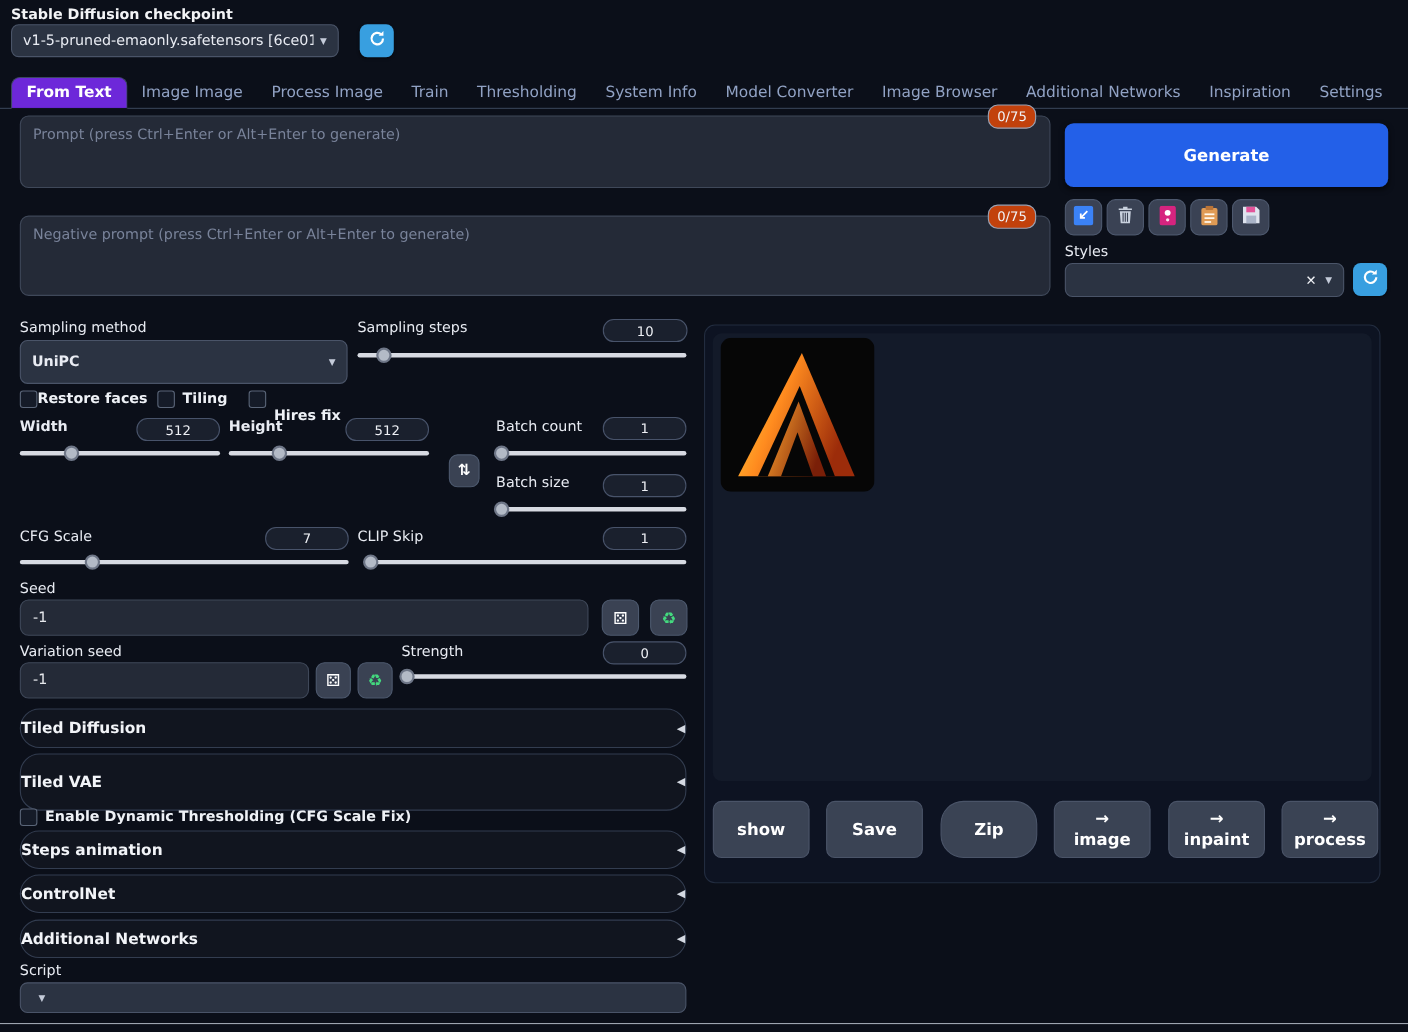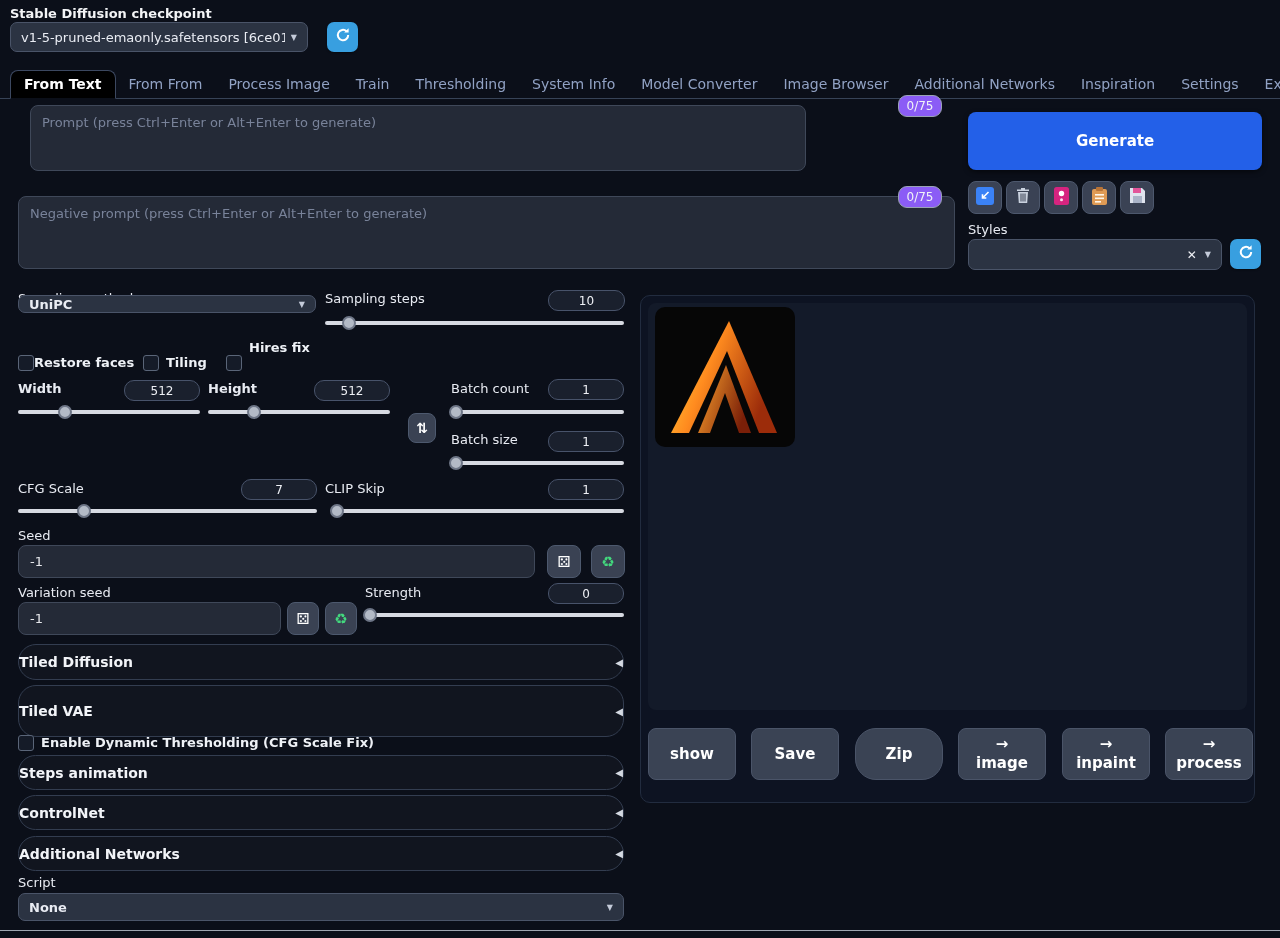--- a/index.html
+++ b/index.html
@@ -31,34 +31,34 @@
   
   .tabbar {
     position:absolute; left:0; right:0; top:70px; height:29px;
     display:flex; align-items:flex-end; padding-left:10px;
     border-bottom:1px solid #374357;
   }
   .tab {
     font-size:14px; color:#91a2c4; padding:5px 13px 6px 13px; cursor:pointer; white-space:nowrap;
   }
   .tab.active {
-    color:#ffffff; font-weight:600; background:#000000;
+    color:#ffffff; font-weight:600; background:#6d28d9;
     border:1px solid #3c4860; border-bottom:1px solid #0b0f19;
     border-radius:8px 8px 0 0; margin-bottom:-1px;
   }
 
   
   textarea.ta {
     position:absolute; background:#242a37; border:1px solid #3f4859; border-radius:8px;
     color:#e5e7eb; font-size:13px; padding:9px 11px; resize:none; outline:none;
     font-family:"DejaVu Sans","Liberation Sans",sans-serif;
   }
   textarea.ta::placeholder { color:#79839a; }
   .counter-badge {
-    position:absolute; width:44px; height:22px; background:#8b5cf6;
+    position:absolute; width:44px; height:22px; background:#c2410c;
     border:1px solid #9aa3b5; border-radius:9px; font-size:12px; color:#f1f3f7;
     display:flex; align-items:center; justify-content:center; z-index:5;
   }
 
   
   .generate-btn {
     background:#2360e8; border:none; border-radius:8px; color:#fff;
     font-size:15px; font-weight:700; cursor:pointer;
     display:flex; align-items:center; justify-content:center;
     font-family:"DejaVu Sans","Liberation Sans",sans-serif;
@@ -134,35 +134,35 @@
   <span>
     <svg width="16" height="16" viewBox="0 0 16 16">
         <path d="M13.2 8a5.2 5.2 0 1 1-1.7-3.8" stroke="#fff" stroke-width="2" fill="none"></path>
         <path d="M13.6 1.2v4.4h-4.4z" fill="#fff"></path>
       </svg>
   </span>
 </div>
 
 <div class="tabbar">
   <div class="tab active">From Text</div>
-  <div class="tab">From From</div>
+  <div class="tab">Image Image</div>
   <div class="tab">Process Image</div>
   <div class="tab">Train</div>
   <div class="tab">Thresholding</div>
   <div class="tab">System Info</div>
   <div class="tab">Model Converter</div>
   <div class="tab">Image Browser</div>
   <div class="tab">Additional Networks</div>
   <div class="tab">Inspiration</div>
   <div class="tab">Settings</div>
   <div class="tab">Extensions</div>
 </div>
 
 <div class="counter-badge" style="left:898px; top:95px;">0/75</div>
-<textarea class="ta" style="left: 18px; top: 105px; width: 776px; height: 66px; margin-left: 12px;" placeholder="Prompt (press Ctrl+Enter or Alt+Enter to generate)"></textarea>
+<textarea class="ta" style="left: 18px; top: 105px; width: 937px; height: 66px;" placeholder="Prompt (press Ctrl+Enter or Alt+Enter to generate)"></textarea>
 
 <div class="counter-badge" style="left:898px; top:186px;">0/75</div>
 <textarea class="ta" style="left: 18px; top: 196px; width: 937px; height: 73px;" placeholder="Negative prompt (press Ctrl+Enter or Alt+Enter to generate)"></textarea>
 
 <button class="abs generate-btn" style="left:968px; top:112px; width:294px; height:58px;">Generate</button>
 
 <div class="icon-btn" style="left:968px; top:181px;">
   <span>
     <svg width="18" height="18">
         <rect width="18" height="18" rx="3" fill="#3b82f6"></rect>
@@ -217,38 +217,38 @@
 <div class="abs refresh-btn" style="left:1230px; top:239px; width:31px; height:30px;">
   <span>
     <svg width="16" height="16" viewBox="0 0 16 16">
         <path d="M13.2 8a5.2 5.2 0 1 1-1.7-3.8" stroke="#fff" stroke-width="2" fill="none"></path>
         <path d="M13.6 1.2v4.4h-4.4z" fill="#fff"></path>
       </svg>
   </span>
 </div>
 
 <div class="lbl" style="left:18px; top:291px;">Sampling method</div>
-<div class="abs dropdown" style="left:18px; top:295px; width:298px; height:18px;">
+<div class="abs dropdown" style="left:18px; top:309px; width:298px; height:40px;">
   <span class="dd-text" style="font-weight:600;">UniPC</span>
   <span class="caret">▼</span>
 </div>
 
 <div class="lbl" style="left:325px; top:291px;">Sampling steps</div>
 <div class="num-badge" style="left:548px; top:290px; width:77px;">10</div>
 <div class="slider" style="left:325px; top:316px; width:299px;">
   <div class="track"></div>
   <div class="thumb" style="left:calc(8% - 7px);"></div>
 </div>
 
 <span class="cb" style="left:18px; top:355px;"></span>
 <span class="cb-label" style="left:34px; top:355px;">Restore faces</span>
 <span class="cb" style="left:143px; top:355px;"></span>
 <span class="cb-label" style="left:166px; top:355px;">Tiling</span>
 <span class="cb" style="left:226px; top:355px;"></span>
-<span class="cb-label" style="left:249px; top:340px;text-align:center;">Hires fix</span>
+<span class="cb-label" style="left:249px; top:371px;text-align:center;">Hires fix</span>
 
 <div class="lbl lbl-strong" style="left:18px; top:381px;">Width</div>
 <div class="num-badge" style="left:124px; top:380px; width:76px;">512</div>
 <div class="slider" style="left:18px; top:405px; width:182px;">
   <div class="track"></div>
   <div class="thumb" style="left:calc(26% - 7px);"></div>
 </div>
 
 <div class="lbl lbl-strong" style="left:208px; top:381px;">Height</div>
 <div class="num-badge" style="left:314px; top:380px; width:76px;">512</div>
@@ -334,21 +334,20 @@
   <span>ControlNet</span>
   <span class="arrow">◀</span>
 </div>
 <div class="accordion" style="top:836px; height:35px;">
   <span>Additional Networks</span>
   <span class="arrow">◀</span>
 </div>
 
 <div class="lbl" style="left:18px; top:875px;">Script</div>
 <div class="abs dropdown" style="left:18px; top:893px; width:606px; height:28px;">
-  <span class="dd-text" style="font-weight:600;">None</span>
   <span class="caret">▼</span>
 </div>
 
 <div class="results-panel"></div>
 <div class="preview-area"></div>
 
 <div class="abs" style="left:655px; top:307px; width:140px; height:140px;">
   <svg width="140" height="140" viewBox="0 0 140 140">
     <defs>
       <linearGradient id="lg1" x1="0%" y1="0%" x2="100%" y2="40%">

